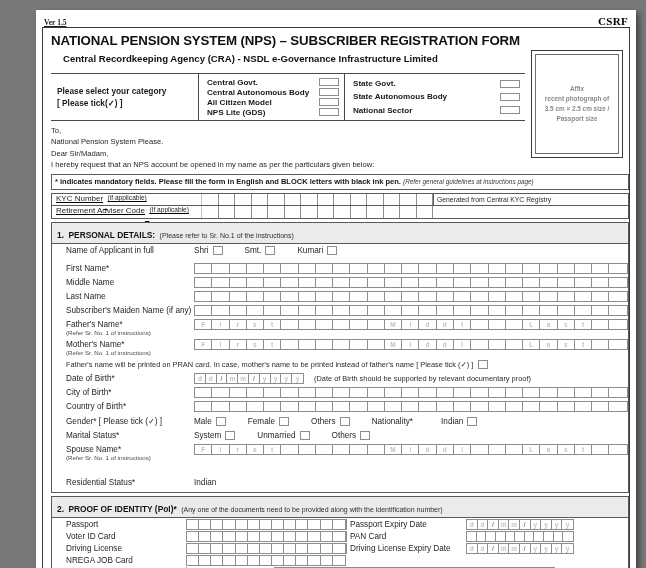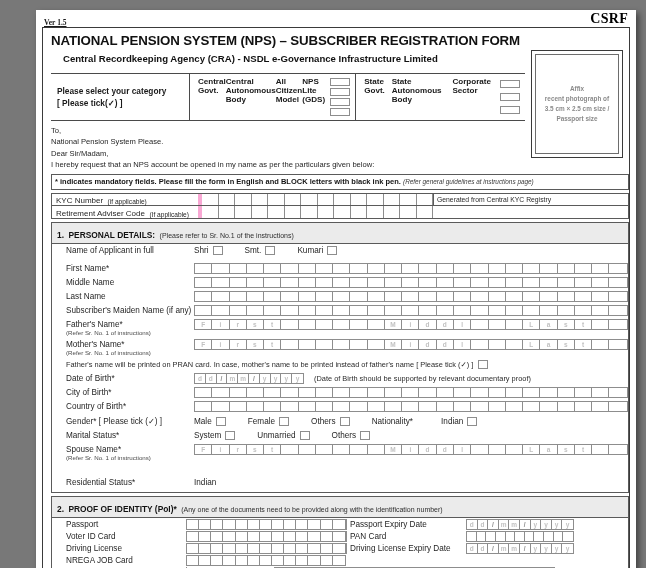--- a/index.html
+++ b/index.html
@@ -15,21 +15,21 @@
     position: absolute; left: 36px; top: 10px;
     width: 600px; height: 566px;
     background: #ffffff;
     box-shadow: 3px 3px 6px rgba(0,0,0,0.45);
     padding: 4px 6px 0 6px;
   }
 
   
   .verrow { display: flex; justify-content: space-between; align-items: flex-end; height: 13px; padding: 0 2px; }
   .ver { font-size: 7.5px; font-weight: bold; color: #1b1b1b; font-family: "Liberation Serif", serif; text-decoration: underline; }
-  .csrf { font-size: 14px; font-weight: bold; color: #000; font-family: "Liberation Serif", serif; letter-spacing: .3px; }
+  .csrf { font-size: 11px; font-weight: bold; color: #000; font-family: "Liberation Serif", serif; letter-spacing: .3px; }
 
   .formbox { border: 1.6px solid #3a3a3a; padding: 0; position: relative; }
 
   .titlewrap { padding: 5px 0 2px 8px; }
   .title { font-size: 13.3px; font-weight: bold; color: #111; letter-spacing: -.15px; }
   .subtitle { font-size: 9.6px; font-weight: bold; color: #111; margin-top: 5px; padding-left: 12px; }
 
   
   .photobox {
     position: absolute; right: 6px; top: 22px;
@@ -52,41 +52,41 @@
     border-bottom: 1.2px solid #4a4a4a;
     width: 474px;
     display: flex; align-items: stretch;
     height: 48px;
   }
   .cat-l { width: 148px; display: flex; flex-direction: column; justify-content: center; padding-left: 6px;
            border-right: 1.2px solid #4a4a4a; }
   .cat-l div { font-size: 8.3px; font-weight: bold; color: #1a1a1a; line-height: 1.45; }
   .cat-c { flex: 1; display: flex; padding: 3px 0 3px 8px; border-right: 1.2px solid #4a4a4a; }
   .cat-r { width: 180px; display: flex; padding: 3px 0 3px 8px; }
-  .catlabels { flex: 1; display: flex; flex-direction: row; justify-content: space-around; }
+  .catlabels { flex: 1; display: flex; flex-direction: column; justify-content: space-around; }
   .catlabels span { font-size: 8.1px; font-weight: bold; color: #1a1a1a; }
   .catboxes { width: 30px; display: flex; flex-direction: column; justify-content: space-around; align-items: center; }
   .cbx { width: 20px; height: 8px; border: 1px solid #8d8d8d; background: #fff; }
 
   
   .toblock { margin: 4px 8px 0 8px; }
   .toblock div { font-size: 7.6px; color: #1f1f1f; line-height: 1.5; }
 
   .mand {
     margin: 3px 8px 0 8px; width: 578px;
     border: 1.1px solid #5a5a5a; padding: 2px 3px;
   }
   .mand div { font-size: 7.5px; font-weight: bold; color: #141414; line-height: 1.45; }
   .mand .it { font-weight: normal; font-style: italic; font-size: 6.4px; color: #3a3a3a; }
 
   
   .kyc { margin: 3px 8px 0 8px; width: 578px; border: 1.1px solid #5a5a5a; }
   .kycrow { display: flex; align-items: stretch; height: 12px; border-bottom: 1px solid #5a5a5a; }
   .kycrow:last-child { border-bottom: none; }
-  .kyclbl { width: 150px; border-right: 4px solid #f9a8d4; display: flex; align-items: flex-end; padding-left: 4px; }
+  .kyclbl { width: 150px; border-right: 1px solid #f9a8d4; display: flex; align-items: flex-start; padding-left: 4px; text-decoration: underline; }
   .kyclbl span { font-size: 8px; color: #1f1f1f; }
   .kyclbl span.sm { font-size: 6.6px; }
   .cells { display: flex; }
   .cell { width: 16.5px; border-right: 1px solid #8d8d8d; }
   .kycnote { display: flex; align-items: center; padding-left: 3px; border-left: 1px solid #5a5a5a; flex: 1; }
   .kycnote span { font-size: 6.8px; color: #2a2a2a; }
 
   
   .sec { margin: 3px 8px 0 8px; width: 578px; border: 1.1px solid #5a5a5a; }
   .sechead { background: #ebebeb; border-bottom: 1px solid #5a5a5a; padding: 1px 0 1px 5px; }
@@ -161,21 +161,21 @@
             <div class="cbx"></div>
             <div class="cbx"></div>
             <div class="cbx"></div>
             <div class="cbx"></div>
           </div>
         </div>
         <div class="cat-r">
           <div class="catlabels">
             <span>State Govt.</span>
             <span>State Autonomous Body</span>
-            <span>Corporate Sector</span>
+            <span>National Sector</span>
           </div>
           <div class="catboxes">
             <div class="cbx"></div>
             <div class="cbx"></div>
             <div class="cbx"></div>
           </div>
         </div>
       </div>
 
       <div class="toblock">

